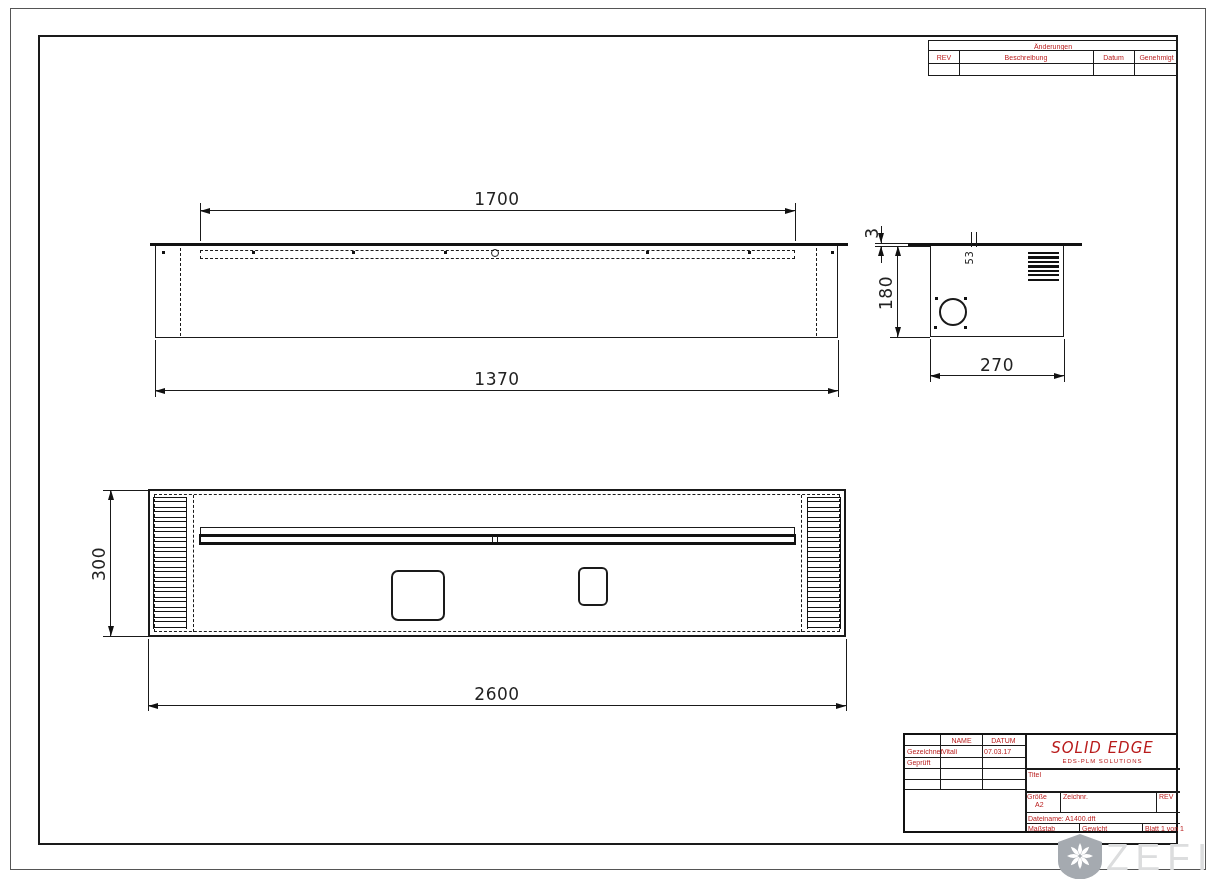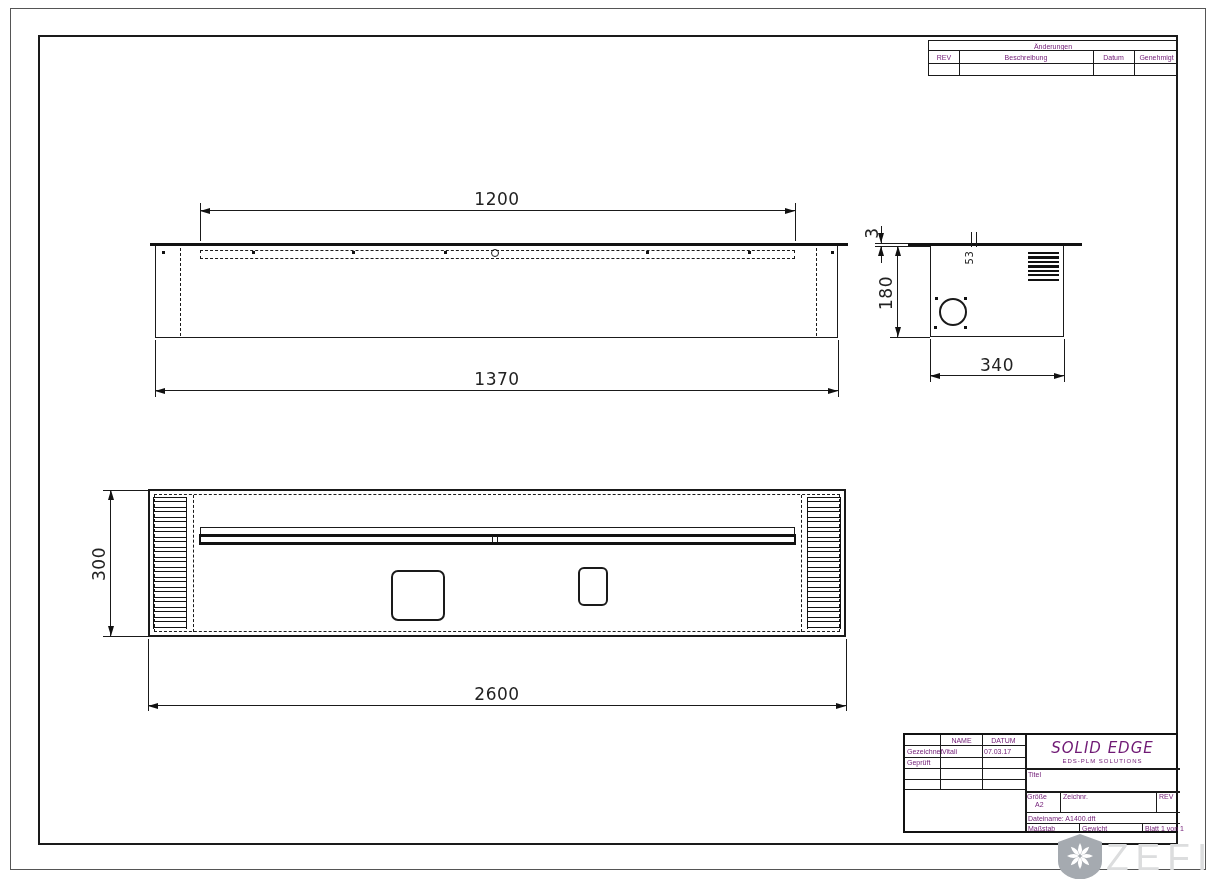--- a/index.html
+++ b/index.html
@@ -24,21 +24,21 @@
   .dim-v::before{content:"";position:absolute;top:0;left:-3px;width:0;height:0;
      border-left:3px solid transparent;border-right:3px solid transparent;border-bottom:10px solid #111;}
   .dim-v::after{content:"";position:absolute;bottom:0;left:-3px;width:0;height:0;
      border-left:3px solid transparent;border-right:3px solid transparent;border-top:10px solid #111;}
   .arr{position:absolute;width:0;height:0;}
   .arr-down{border-left:3px solid transparent;border-right:3px solid transparent;border-top:10px solid #111;}
   .arr-up{border-left:3px solid transparent;border-right:3px solid transparent;border-bottom:10px solid #111;}
   .dim-label{position:absolute;font-family:"DejaVu Sans", sans-serif;font-size:17px;color:#222;
      white-space:nowrap;text-align:center;letter-spacing:0.5px;}
   .rot{transform:rotate(-90deg);transform-origin:center center;}
-  .tb-text{position:absolute;font-size:7px;color:#701a75;white-space:nowrap;line-height:1;}
+  .tb-text{position:absolute;font-size:7px;color:#b91c1c;white-space:nowrap;line-height:1;}
   .vents{position:absolute;border-left:1px solid #111;border-right:1px solid #111;
      background:repeating-linear-gradient(to bottom,#111 0 1px,transparent 1px 4px,#111 4px 5px,transparent 5px 10px);}
   .louvers{position:absolute;background:repeating-linear-gradient(to bottom,#111 0 2px,#fff 2px 4.5px);}
   .wm-text{position:absolute;font-family:"Liberation Sans", sans-serif;font-size:37px;color:#dcddde;
      letter-spacing:7px;font-weight:400;}
 </style>
 </head>
 <body>
 
 <div class="page">
@@ -73,21 +73,21 @@
   <div class="dot" style="left:444px;top:251px;"></div>
   <div class="dot" style="left:646px;top:251px;"></div>
   <div class="dot" style="left:748px;top:251px;"></div>
   <div class="dot" style="left:831px;top:251px;"></div>
 
   <div class="rect" style="left:491px;top:249px;width:8px;height:8px;border-radius:50%;"></div>
 
   <div class="line-v" style="left:200px;top:203px;height:38px;"></div>
   <div class="line-v" style="left:795px;top:203px;height:38px;"></div>
   <div class="dim-h" style="left:200px;top:210px;width:595px;"></div>
-  <div class="dim-label" style="left:467px;top:189px;width:60px;">1200</div>
+  <div class="dim-label" style="left:467px;top:189px;width:60px;">1700</div>
 
   <div class="line-v" style="left:155px;top:340px;height:57px;"></div>
   <div class="line-v" style="left:838px;top:340px;height:57px;"></div>
   <div class="dim-h" style="left:155px;top:390px;width:683px;"></div>
   <div class="dim-label" style="left:467px;top:369px;width:60px;">1370</div>
 
   <div class="fill-bar" style="left:908px;top:243px;width:174px;height:3px;"></div>
   <div class="rect" style="left:930px;top:246px;width:134px;height:91px;border-top:none;"></div>
   <div class="louvers" style="left:1028px;top:252px;width:31px;height:30px;"></div>
 
@@ -110,21 +110,21 @@
   <div class="dim-label rot" style="left:857px;top:223px;width:30px;">3</div>
 
   <div class="line-h" style="left:890px;top:246px;width:40px;"></div>
   <div class="line-h" style="left:890px;top:337px;width:40px;"></div>
   <div class="dim-v" style="left:897px;top:246px;height:91px;"></div>
   <div class="dim-label rot" style="left:866px;top:283px;width:40px;">180</div>
 
   <div class="line-v" style="left:930px;top:339px;height:43px;"></div>
   <div class="line-v" style="left:1064px;top:339px;height:43px;"></div>
   <div class="dim-h" style="left:930px;top:375px;width:134px;"></div>
-  <div class="dim-label" style="left:973px;top:355px;width:48px;">340</div>
+  <div class="dim-label" style="left:973px;top:355px;width:48px;">270</div>
 
   <div class="rect" style="left:148px;top:489px;width:698px;height:148px;border-width:2px;"></div>
   <div class="dash-rect" style="left:154px;top:494px;width:686px;height:138px;"></div>
   <div class="vents" style="left:153px;top:497px;width:34px;height:132px;"></div>
   <div class="vents" style="left:807px;top:497px;width:34px;height:132px;"></div>
   <div class="dash-v" style="left:193px;top:495px;height:137px;"></div>
   <div class="dash-v" style="left:801px;top:495px;height:137px;"></div>
 
   <div class="rect" style="left:200px;top:527px;width:595px;height:8px;"></div>
   <div class="rect" style="left:199px;top:534px;width:597px;height:11px;border-top:3px solid #111;border-bottom:3px solid #111;border-left:2px solid #111;border-right:2px solid #111;"></div>

